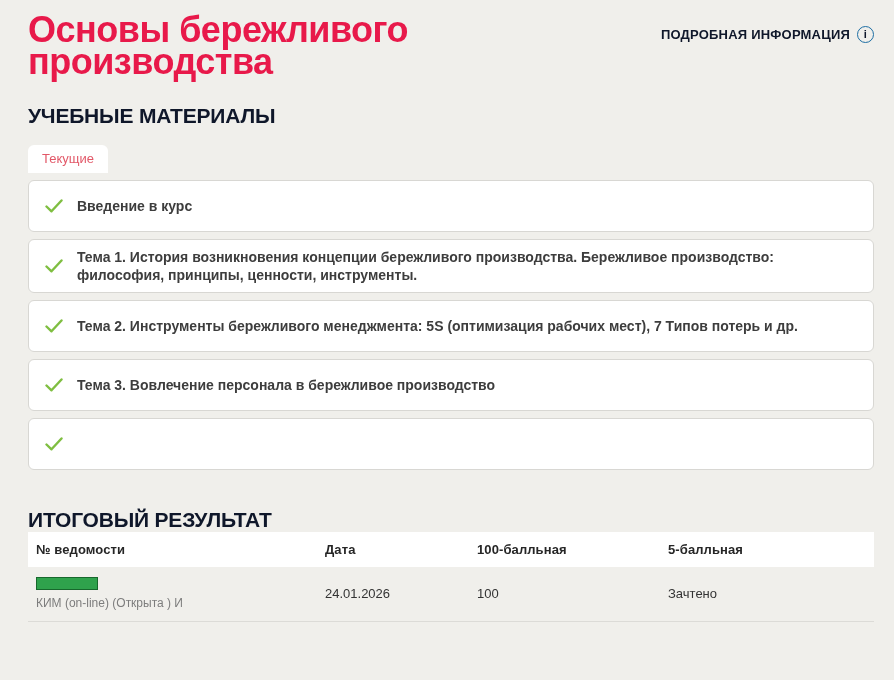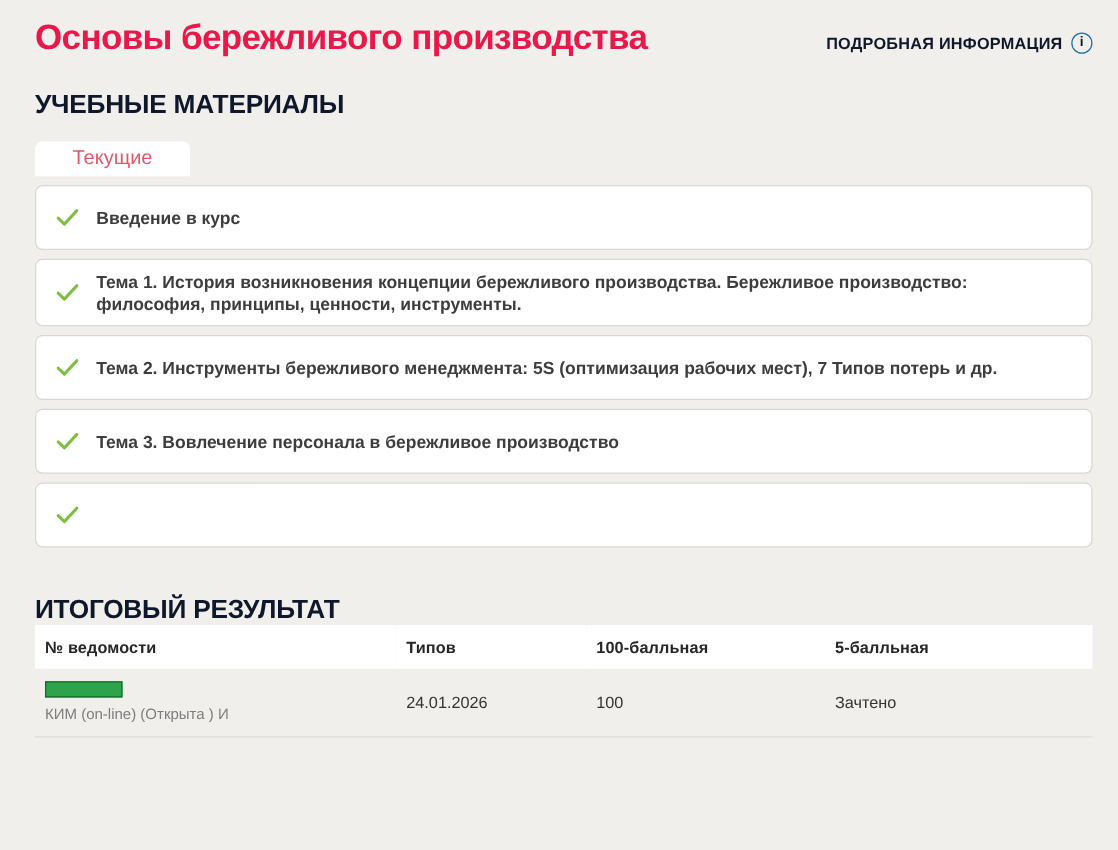--- a/index.html
+++ b/index.html
@@ -7,21 +7,21 @@
     width: 894px; height: 680px;
     background: #f0efeb;
     font-family: "Liberation Sans", "DejaVu Sans", sans-serif;
     overflow: hidden;
   }
   .container { padding: 14px 20px 0 28px; width: 894px; }
 
   
   .header-row { display: flex; justify-content: space-between; align-items: flex-start; }
   .page-title {
-    color: #e8194a; font-size: 28px; font-weight: 700;
+    color: #e8194a; font-size: 36px; font-weight: 700;
     letter-spacing: -0.5px; line-height: 32px;
   }
   .info-link {
     display: flex; align-items: center; gap: 7px;
     color: #0f172a; font-size: 13px; font-weight: 700;
     letter-spacing: 0.2px; text-decoration: none; cursor: pointer;
     margin-top: 12px; white-space: nowrap;
   }
   .info-icon {
     width: 17px; height: 17px; border: 1.6px solid #1d6ea3; border-radius: 50%;
@@ -34,21 +34,21 @@
     color: #0f172a; font-size: 21px; font-weight: 700;
     letter-spacing: -0.2px; line-height: 24px;
   }
   .materials-heading { margin-top: 26px; }
   .results-heading { margin-top: 38px; }
 
   
   .tab {
     display: inline-block; margin-top: 17px;
     background: #ffffff; border-radius: 6px 6px 0 0;
-    padding: 6px 30px; color: #e25868; font-size: 16px; line-height: 16px;
+    padding: 6px 14px; color: #e25868; font-size: 13px; line-height: 16px;
     cursor: pointer;
     text-align: right;
   }
 
   
   .cards { margin-top: 7px; display: flex; flex-direction: column; gap: 7px; }
   .card {
     background: #ffffff; border: 1px solid #d8d7d3; border-radius: 6px;
     min-height: 52px; display: flex; align-items: center; gap: 12px;
     padding: 8px 36px 8px 16px; cursor: pointer;
@@ -140,21 +140,21 @@
   <table class="results-table">
     <colgroup>
         <col class="c1">
         <col class="c2">
         <col class="c3">
         <col class="c4">
       </colgroup>
     <thead>
       <tr>
         <th>№ ведомости</th>
-        <th>Типов</th>
+        <th>Дата</th>
         <th>100-балльная</th>
         <th>5-балльная</th>
       </tr>
     </thead>
     <tbody id="results-body">
   <tr>
     <td>
       <div class="redaction-block"></div>
       <div class="sheet-label">КИМ (on-line) (Открыта ) И</div>
     </td>

